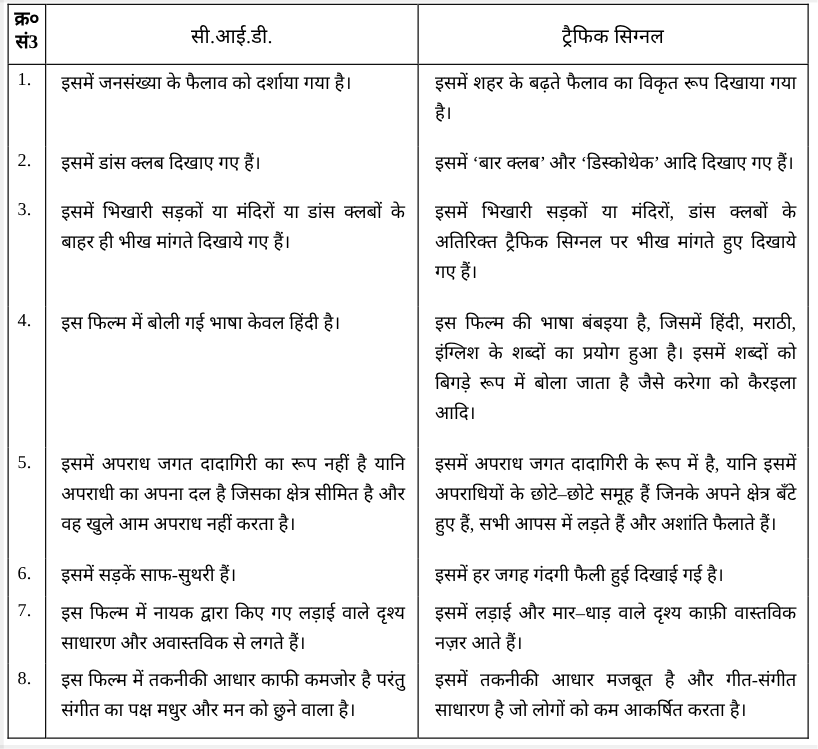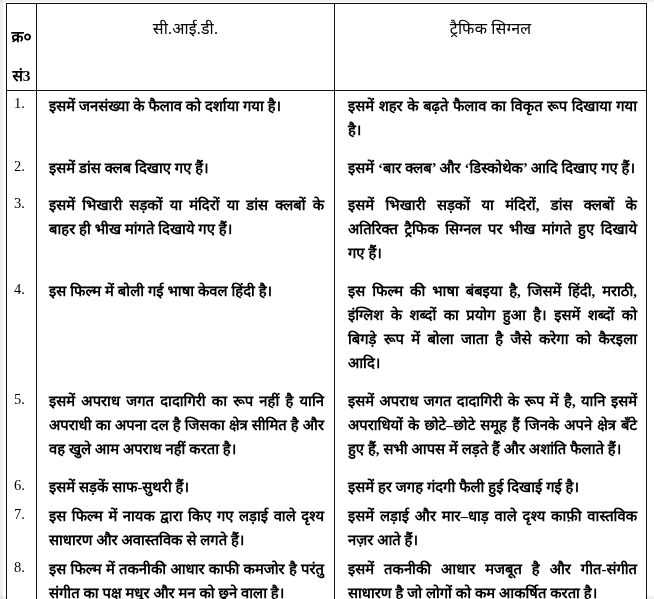--- a/index.html
+++ b/index.html
@@ -63,21 +63,21 @@
 
   
   .hdr-sno {
     text-align: center;
     font-size: 15.5px;
     line-height: 1.18;
     font-weight: 700;
     padding: 3px 1px 4px 1px !important;
     letter-spacing: 0px;
   }
-  .hdr-sno .ln { display: block; white-space: nowrap; margin-top: 21px; }
+  .hdr-sno .ln { display: block; white-space: nowrap; }
 
   .hdr-col {
     text-align: center;
     font-size: 16px;
     font-weight: 400;
     padding: 13px 4px 12px 4px !important;
     letter-spacing: 0.2px;
   }
 
   
@@ -90,21 +90,20 @@
   }
 
   .txt-cell {
     font-size: 14.8px;
     line-height: 1.62;
     text-align: justify;
     text-justify: inter-word;
     padding: 3px 10px 6px 11px !important;
     hyphens: none;
     word-spacing: 0.2px;
-    font-weight: bold;
   }
   .txt-cell.left  { padding-left: 12px !important; padding-right: 10px !important; }
   .txt-cell.right { padding-left: 13px !important; padding-right: 9px !important; }
 
   
   tbody tr { height: auto; }
   tbody tr > td { padding-bottom: 4px; }
 
   .pad-r1 > td { padding-top: 4px !important; }
   .pad-mid  > td { padding-bottom: 11px !important; }

